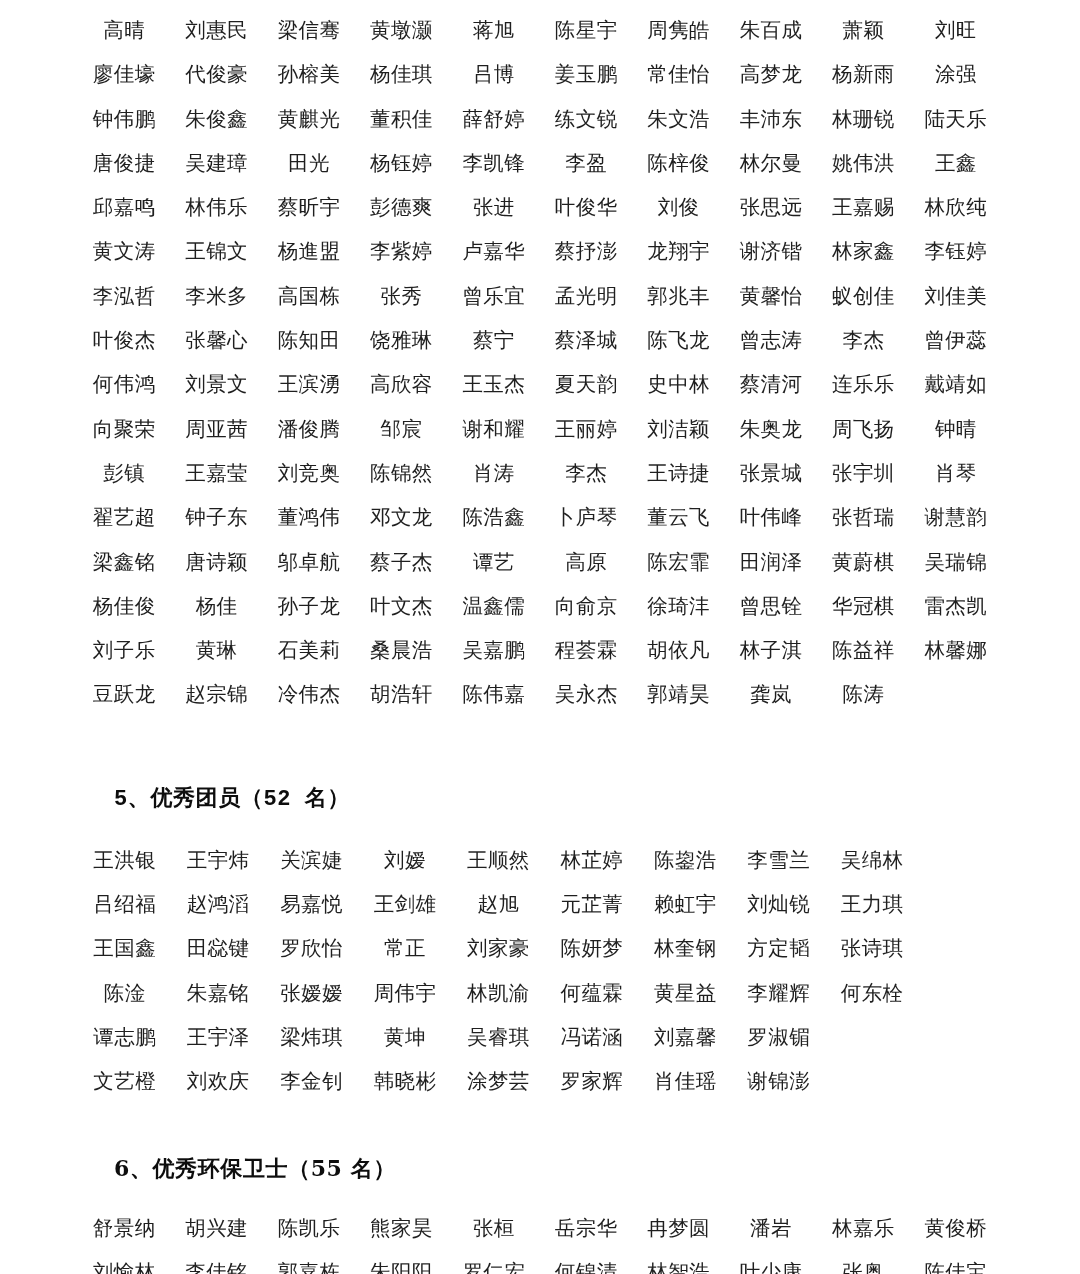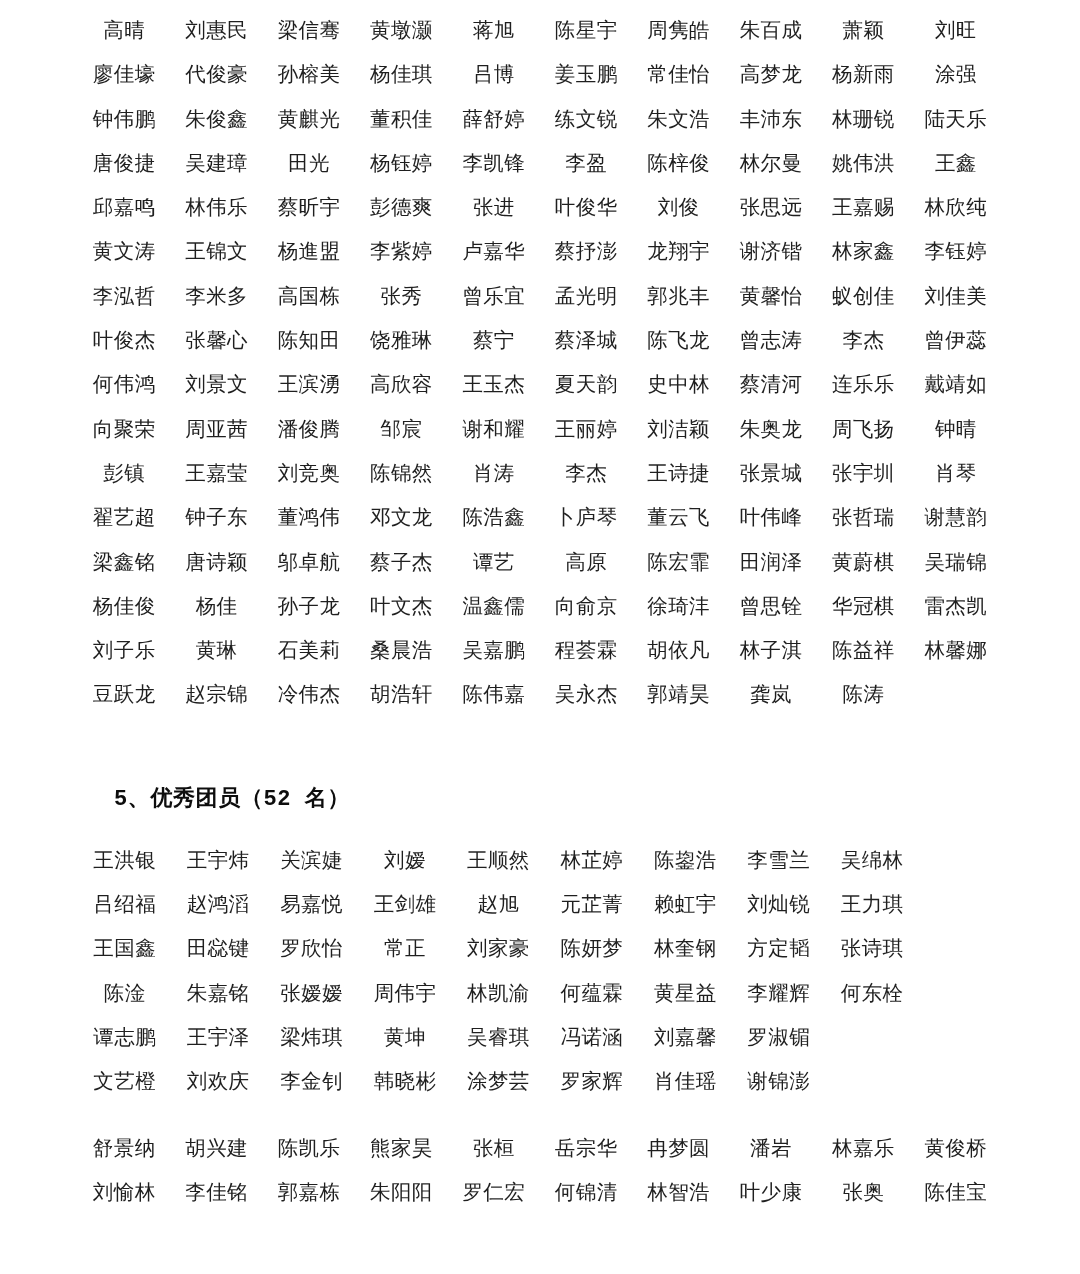--- a/index.html
+++ b/index.html
@@ -287,20 +287,21 @@
       <div class="name-cell">刘欢庆</div>
       <div class="name-cell">李金钊</div>
       <div class="name-cell">韩晓彬</div>
       <div class="name-cell">涂梦芸</div>
       <div class="name-cell">罗家辉</div>
       <div class="name-cell">肖佳瑶</div>
       <div class="name-cell">谢锦澎</div>
       <div class="name-cell empty"></div>
     </div>
 
+  <div class="section-heading heading-6">6、优秀环保卫士（55 名）</div>
 
   <div class="name-grid cols-10 block-list-3">
       <div class="name-cell">舒景纳</div>
       <div class="name-cell">胡兴建</div>
       <div class="name-cell">陈凯乐</div>
       <div class="name-cell">熊家昊</div>
       <div class="name-cell">张桓</div>
       <div class="name-cell">岳宗华</div>
       <div class="name-cell">冉梦圆</div>
       <div class="name-cell">潘岩</div>

